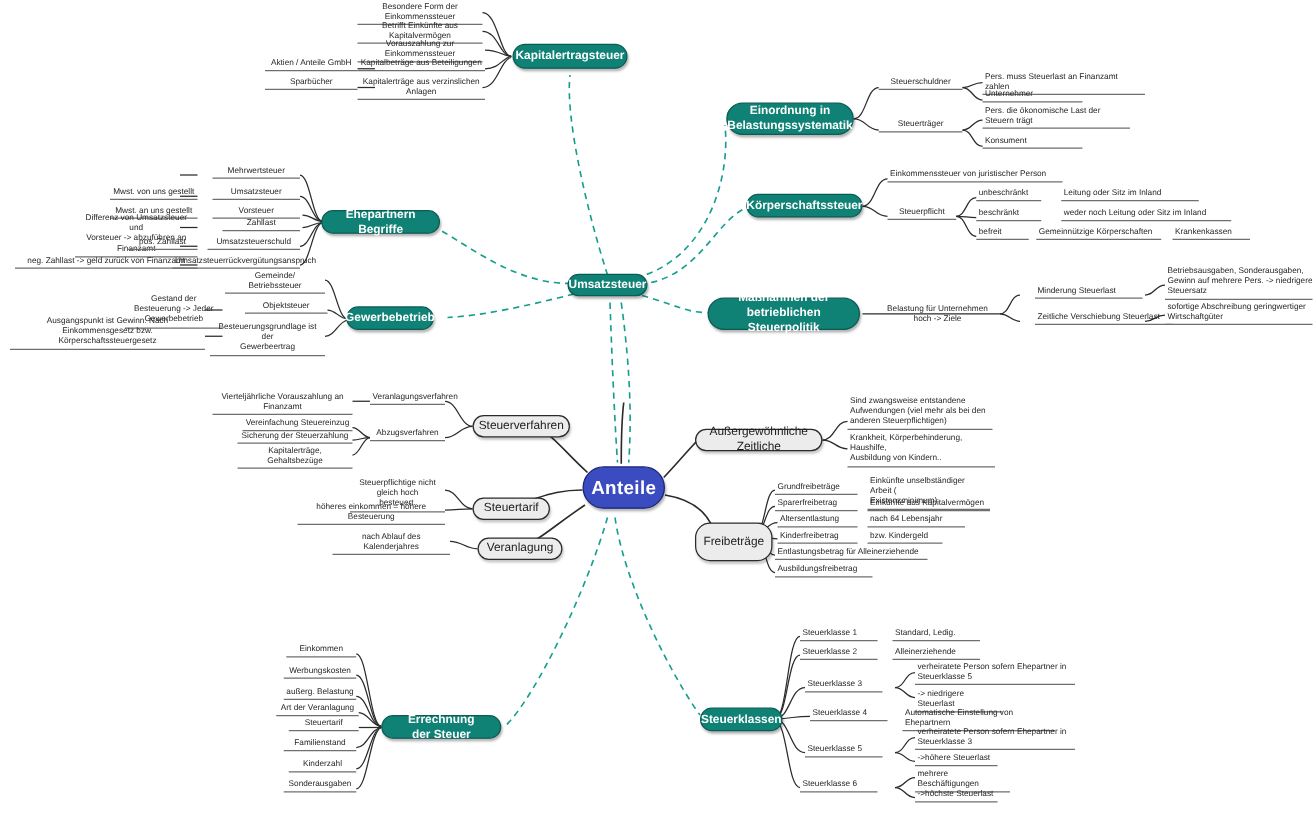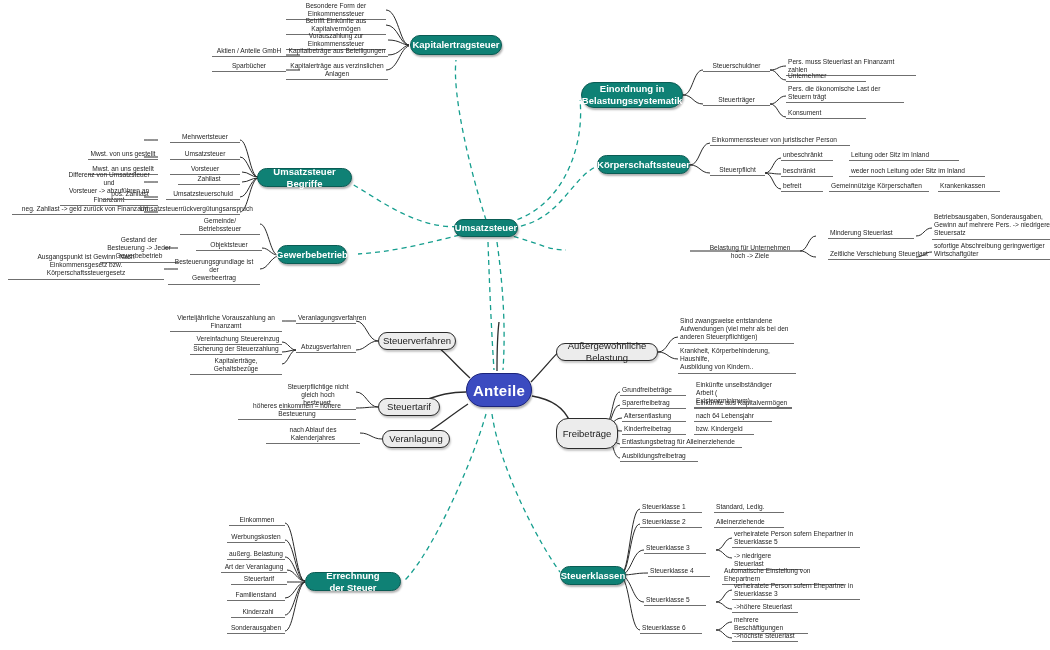--- a/index.html
+++ b/index.html
@@ -197,31 +197,34 @@
   <div class="leaf ul l" style="left:710px;top:136px;width:140px;">Einkommenssteuer von juristischer Person</div>
   <div class="leaf ul c" style="left:710px;top:166px;width:55px;">Steuerpflicht</div>
   <div class="leaf ul l" style="left:781px;top:151px;width:52px;">unbeschränkt</div>
   <div class="leaf ul l" style="left:849px;top:151px;width:110px;">Leitung oder Sitz im Inland</div>
   <div class="leaf ul l" style="left:781px;top:167px;width:52px;">beschränkt</div>
   <div class="leaf ul l" style="left:849px;top:167px;width:136px;">weder noch Leitung oder Sitz im Inland</div>
   <div class="leaf ul l" style="left:781px;top:182px;width:42px;">befreit</div>
   <div class="leaf ul l" style="left:829px;top:182px;width:100px;">Gemeinnützige Körperschaften</div>
   <div class="leaf ul l" style="left:938px;top:182px;width:62px;">Krankenkassen</div>
 
+  <div class="node node-teal" style="left:566px;top:238px;width:122px;height:26px;">
+    <span>Maßnahmen der betrieblichen Steuerpolitik</span>
+  </div>
   <div class="leaf c" style="left:700px;top:244px;width:100px;">Belastung für Unternehmen hoch -&gt; Ziele</div>
   <div class="leaf ul l" style="left:828px;top:229px;width:86px;">Minderung Steuerlast</div>
   <div class="leaf ul l" style="left:932px;top:213px;width:126px;">Betriebsausgaben, Sonderausgaben,
 Gewinn auf mehrere Pers. -&gt; niedrigerer
 Steuersatz</div>
   <div class="leaf ul l" style="left:828px;top:250px;width:110px;">Zeitliche Verschiebung Steuerlast</div>
   <div class="leaf ul l" style="left:932px;top:242px;width:124px;">sofortige Abschreibung geringwertiger
 Wirtschaftgüter</div>
 
   <div class="node node-teal" style="left:257px;top:168px;width:95px;height:19px;">
-    <span>Umsatzsteuer Begriffe</span>
+    <span>Ehepartnern Begriffe</span>
   </div>
   <div class="leaf ul c" style="left:170px;top:133px;width:70px;">Mehrwertsteuer</div>
   <div class="leaf ul c" style="left:88px;top:150px;width:70px;">Mwst. von uns gestellt</div>
   <div class="leaf ul c" style="left:170px;top:150px;width:70px;">Umsatzsteuer</div>
   <div class="leaf ul c" style="left:88px;top:165px;width:70px;">Mwst. an uns gestellt</div>
   <div class="leaf ul c" style="left:170px;top:165px;width:70px;">Vorsteuer</div>
   <div class="leaf ul c" style="left:60px;top:171px;width:98px;">Differenz von Umsatzsteuer und
 Vorsteuer -&gt; abzuführen an Finanzamt</div>
   <div class="leaf ul c" style="left:178px;top:175px;width:62px;">Zahllast</div>
   <div class="leaf ul c" style="left:102px;top:190px;width:56px;">pos. Zahllast</div>
@@ -258,21 +261,21 @@
   <div class="leaf ul c" style="left:280px;top:383px;width:76px;">Steuerpflichtige nicht gleich hoch
 besteuert.</div>
   <div class="leaf ul c" style="left:238px;top:402px;width:118px;">höheres einkommen = höhere Besteuerung</div>
 
   <div class="node node-gray" style="left:382px;top:430px;width:68px;height:18px;">
     <span>Veranlagung</span>
   </div>
   <div class="leaf ul c" style="left:266px;top:426px;width:94px;">nach Ablauf des Kalenderjahres</div>
 
   <div class="node node-gray" style="left:556px;top:343px;width:102px;height:18px;">
-    <span>Außergewöhnliche Belastung</span>
+    <span>Außergewöhnliche Zeitliche</span>
   </div>
   <div class="leaf ul l" style="left:678px;top:317px;width:116px;">Sind zwangsweise entstandene
 Aufwendungen (viel mehr als bei den
 anderen Steuerpflichtigen)</div>
   <div class="leaf ul l" style="left:678px;top:347px;width:118px;">Krankheit, Körperbehinderung, Haushilfe,
 Ausbildung von Kindern..</div>
 
   <div class="node node-gray" style="left:556px;top:418px;width:62px;height:31px;">
     <span>Freibeträge</span>
   </div>

